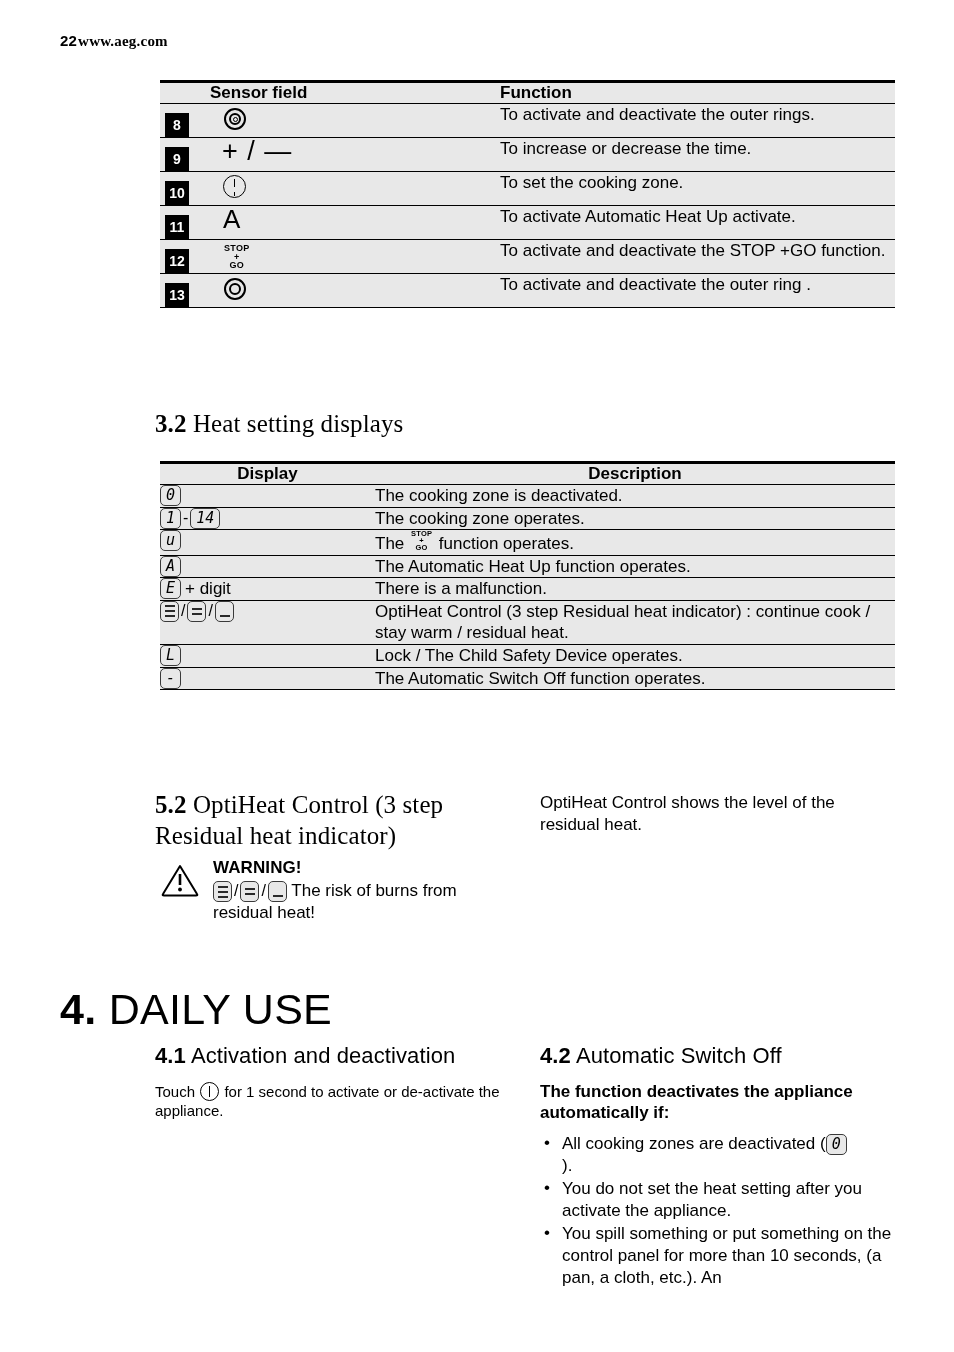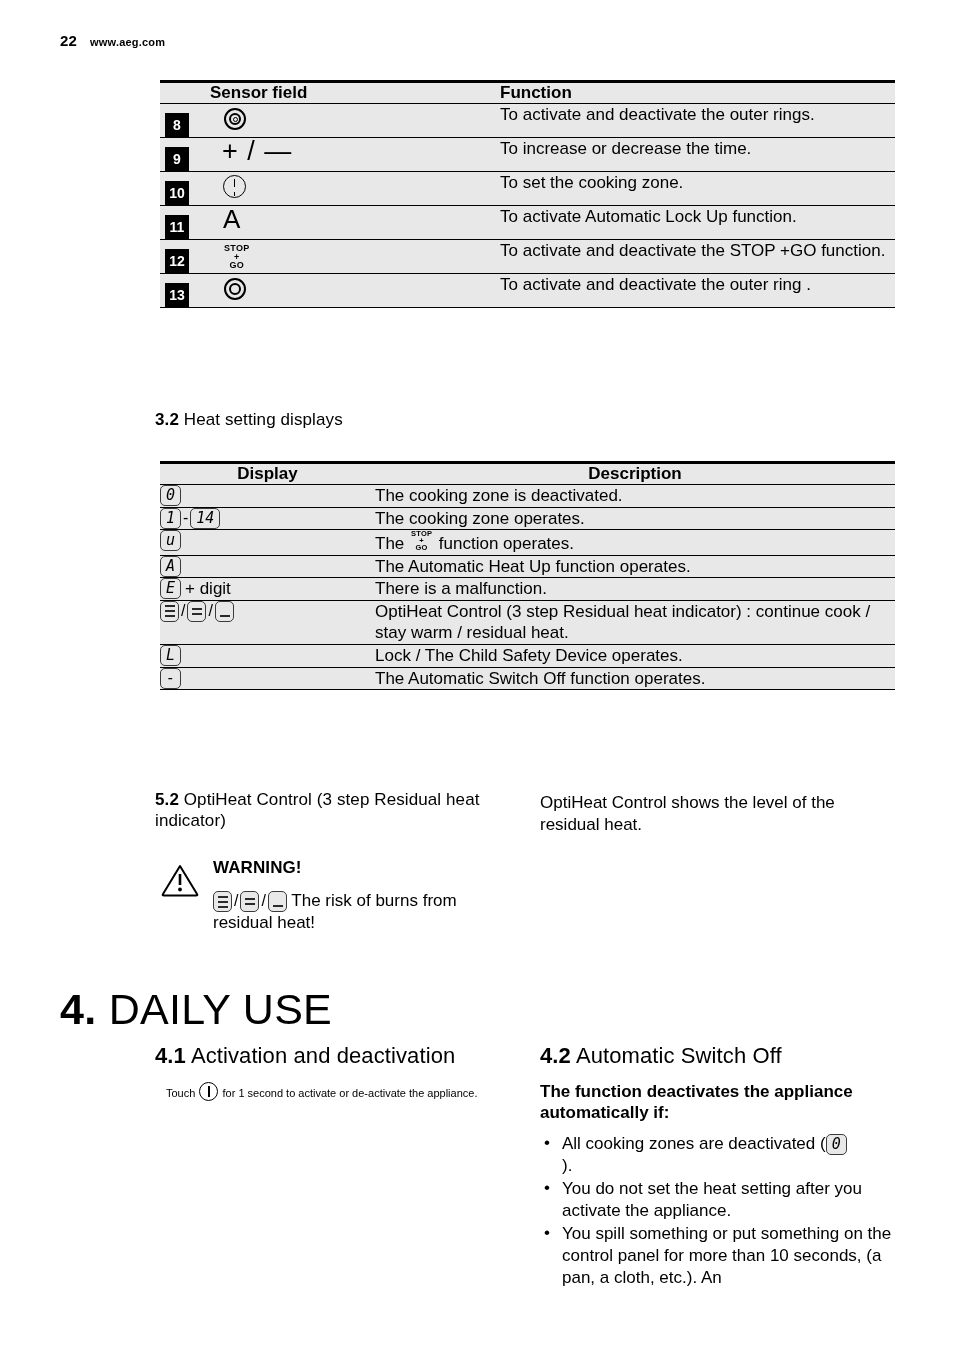--- a/index.html
+++ b/index.html
@@ -9,24 +9,24 @@
     font-family:"Liberation Sans", sans-serif;
     color:#000;
     -webkit-font-smoothing:antialiased;
   }
   .page{position:relative;width:954px;height:1352px;overflow:hidden;}
 
   
   .pg-header{
     position:absolute;left:60px;top:32px;
     font-size:15px;font-weight:bold;letter-spacing:.2px;
-    display:flex;align-items:baseline;gap:13px;
+    display:flex;align-items:baseline;gap:1px;
   }
   .pg-header .num{font-size:15px;font-weight:bold;}
-  .pg-header .site{font-size:11px;font-weight:bold;}
+  .pg-header .site{font-size:15px;font-weight:bold;font-family:Liberation Serif, serif;}
 
   
   .tbl{
     position:absolute;
     background:#404040;
     border-collapse:collapse;
     width:735px;
     table-layout:fixed;
   }
   .tbl td,.tbl th{
@@ -145,56 +145,57 @@
   
   .stopgo-inline{
     display:inline-block;text-align:center;
     font-size:7.5px;font-weight:bold;line-height:7px;
     letter-spacing:.2px;vertical-align:-1px;margin:0 2px;
   }
 
   
   .h2{
     position:absolute;
-    font-size:17px;font-weight:400;
+    font-size:25px;font-weight:400;
     letter-spacing:.1px;
+    font-family:Liberation Serif, serif;
   }
   .h2 b{font-weight:bold;}
   #h32{left:155px;top:410px;}
   #h33{left:155px;top:790px;width:350px;line-height:1.22;}
 
   .sidepara{
     position:absolute;left:540px;top:792px;width:355px;
     font-size:17px;line-height:1.28;
   }
 
   
   .warnwrap{position:absolute;left:155px;top:858px;width:360px;}
   .wtri{
     position:absolute;left:5px;top:5px;width:40px;height:34px;
   }
   .wbody{margin-left:58px;}
   .wtitle{font-size:17px;font-weight:bold;letter-spacing:.1px;}
-  .wtext{font-size:17px;line-height:1.26;margin-top:12px;}
+  .wtext{font-size:17px;line-height:1.26;margin-top:2px;}
 
   
   .h1{
     position:absolute;left:60px;top:985px;
     font-size:43px;font-weight:300;letter-spacing:.3px;
   }
   .h1 b{font-weight:bold;}
 
   .col-l{position:absolute;left:155px;top:1043px;width:360px;}
   .col-r{position:absolute;left:540px;top:1043px;width:360px;}
 
   .h3{
     font-size:22px;font-weight:400;line-height:1.22;letter-spacing:.1px;
   }
   .h3 b{font-weight:bold;}
-  .para{font-size:11px;line-height:1.28;margin-top:12px;margin-left:11px;}
+  .para{font-size:15px;line-height:1.28;margin-top:12px;}
   .bold-lead{font-size:17px;font-weight:bold;line-height:1.26;margin-top:11px;}
   ul.bullets{
     list-style:none;margin:9px 0 0 0;padding:0;font-size:17px;line-height:1.27;
   }
   ul.bullets li{
     position:relative;padding-left:22px;margin-bottom:2px;
   }
   ul.bullets li::before{
     content:"\2022";position:absolute;left:4px;top:-1px;font-size:17px;
   }
@@ -261,21 +262,21 @@
       <td class="cellpad">To set the cooking zone.</td>
     </tr>
 
     <tr class="rule-thin">
       <td>
         <span class="badge">11</span>
       </td>
       <td class="symcell">
         <span class="alpha">A</span>
       </td>
-      <td class="cellpad">To activate Automatic Lock Up function.</td>
+      <td class="cellpad">To activate Automatic Heat Up activate.</td>
     </tr>
 
     <tr class="rule-thin">
       <td>
         <span class="badge">12</span>
       </td>
       <td class="symcell">
         <span class="stopgo">
           <span>STOP</span><br>
           <span>+</span><br>

